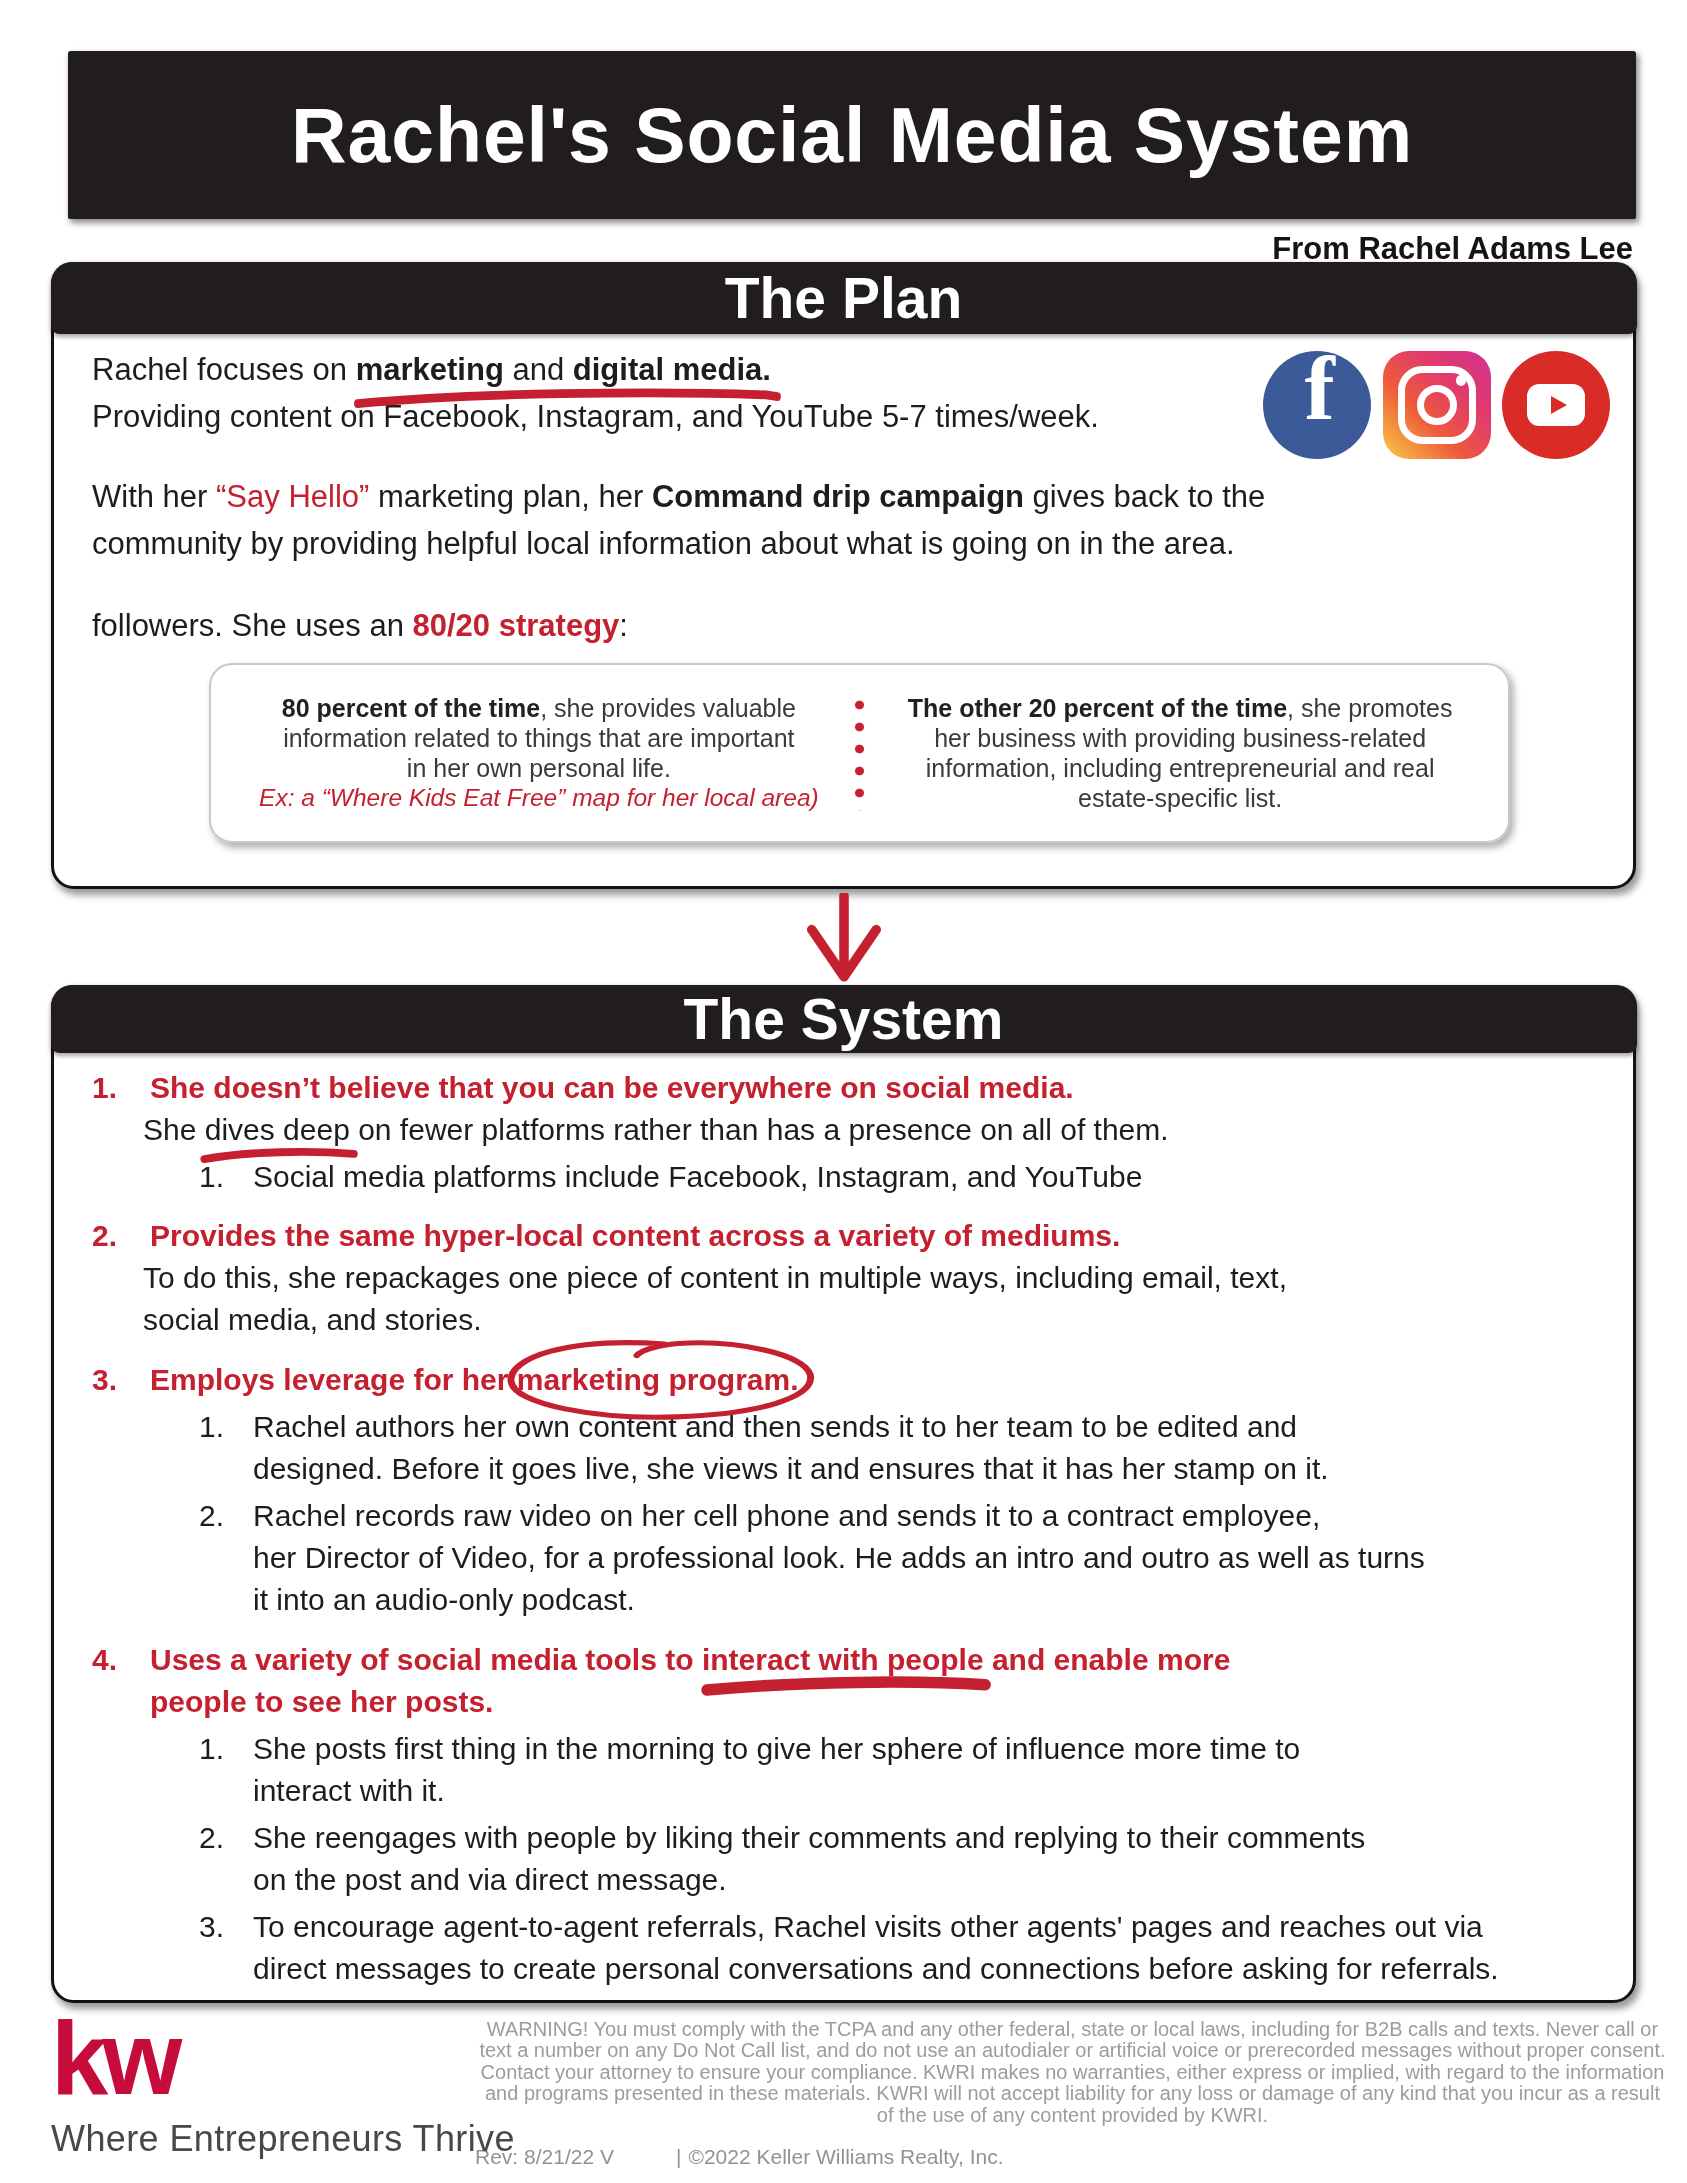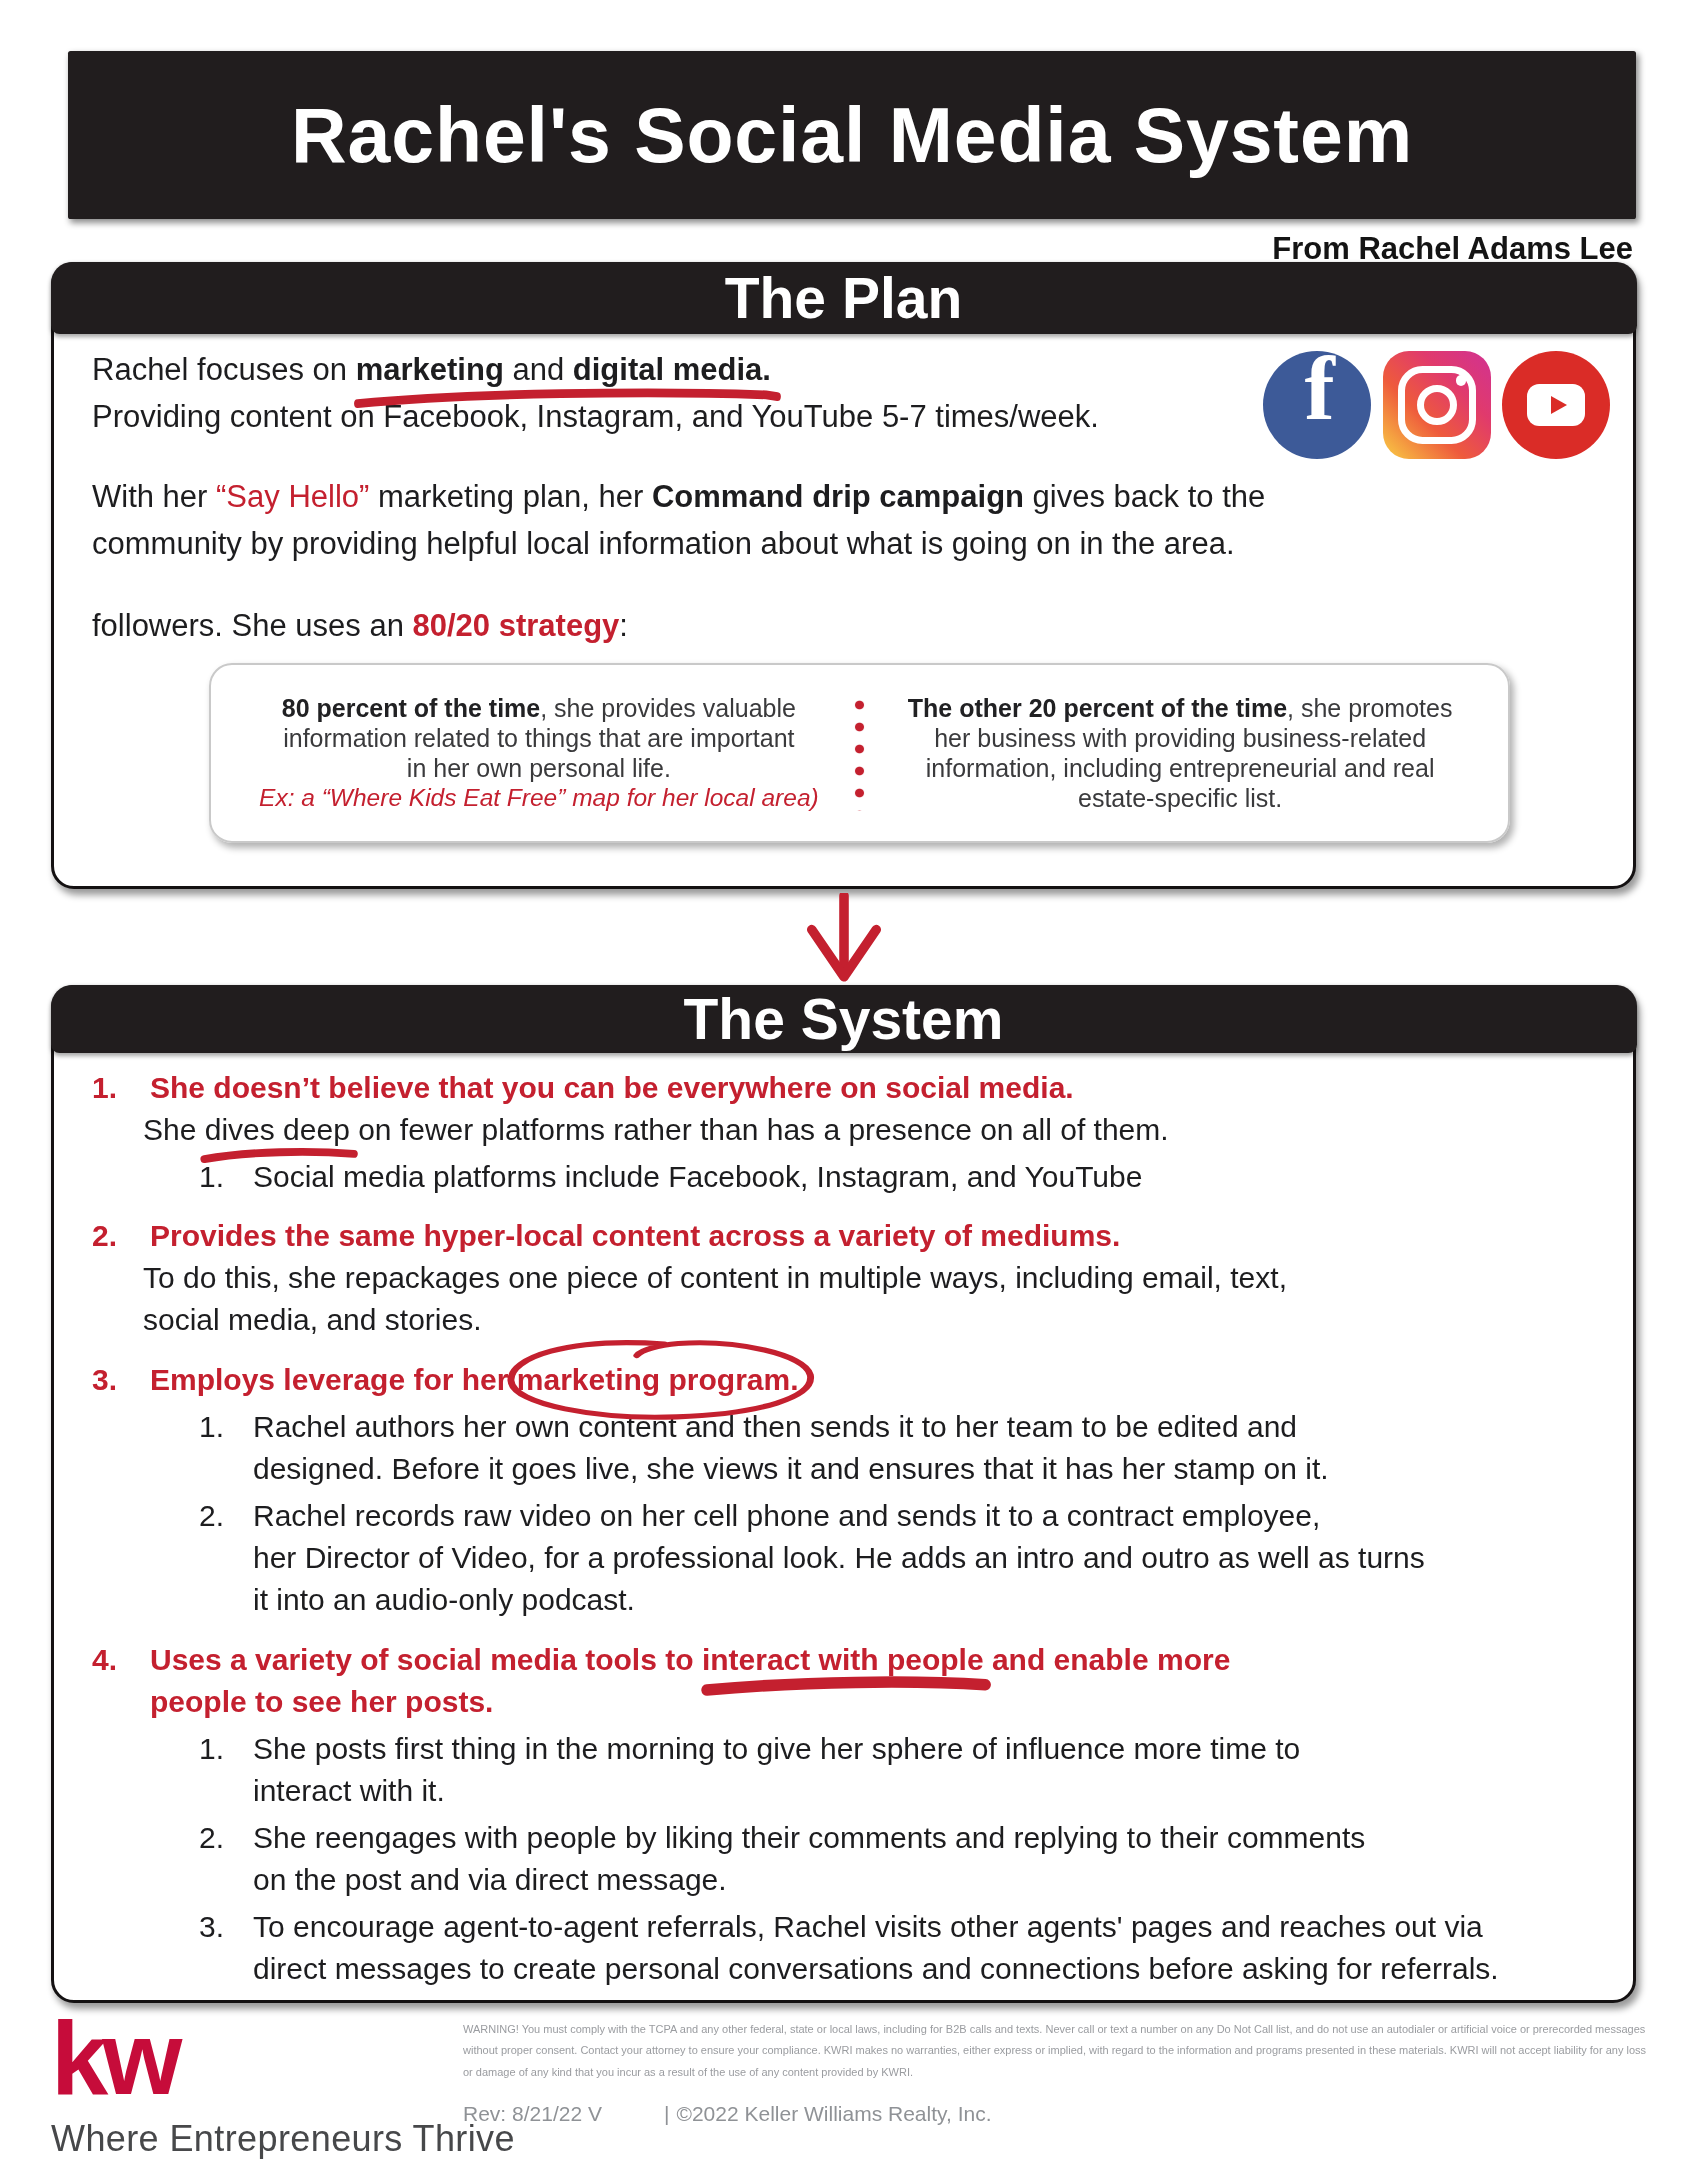--- a/index.html
+++ b/index.html
@@ -99,26 +99,26 @@
   .sys-item { margin-top: 17.5px; }
   .sys-item:first-child { margin-top: 0; }
   .sys-head { display: flex; color: #c4202f; font-weight: bold; }
   .head-num { flex: none; width: 58px; }
   .sys-sub { display: flex; margin-left: 107px; margin-top: 5.2px; }
   .sub-num { flex: none; width: 54px; }
   .sys-p { margin-left: 51px; }
   .nowrap { white-space: nowrap; }
 
   
-  .footer { position: absolute; top: 2019px; left: 51px; right: 35px; display: flex; }
+  .footer { position: absolute; top: 2019px; left: 51px; right: 35px; display: flex; gap: 12px; }
   .logo-block { flex: none; width: 412px; position: relative; }
   .kw-mark { font-size: 103px; font-weight: bold; color: #c60c3a; letter-spacing: -6.1px; line-height: 80px; }
   .tagline { font-size: 36px; color: #47484a; margin-top: 19px; letter-spacing: 0.4px; white-space: nowrap; }
   .legal-block { flex: none; width: 1195px; }
-  .warning { font-size: 11px; line-height: 21.4px; color: #9a9ca0; }
+  .warning { font-size: 20px; line-height: 21.4px; color: #9a9ca0; text-align: center; }
   .rev-line { margin-top: 19px; font-size: 21px; color: #8f9296; display: flex; }
   .rev-line .rev { width: 201px; flex: none; }
   .rev-line .sep { margin-right: 7px; }
 </style>
 </head>
 <body>
 
 <div class="page">
 
   <div class="title-bar">

